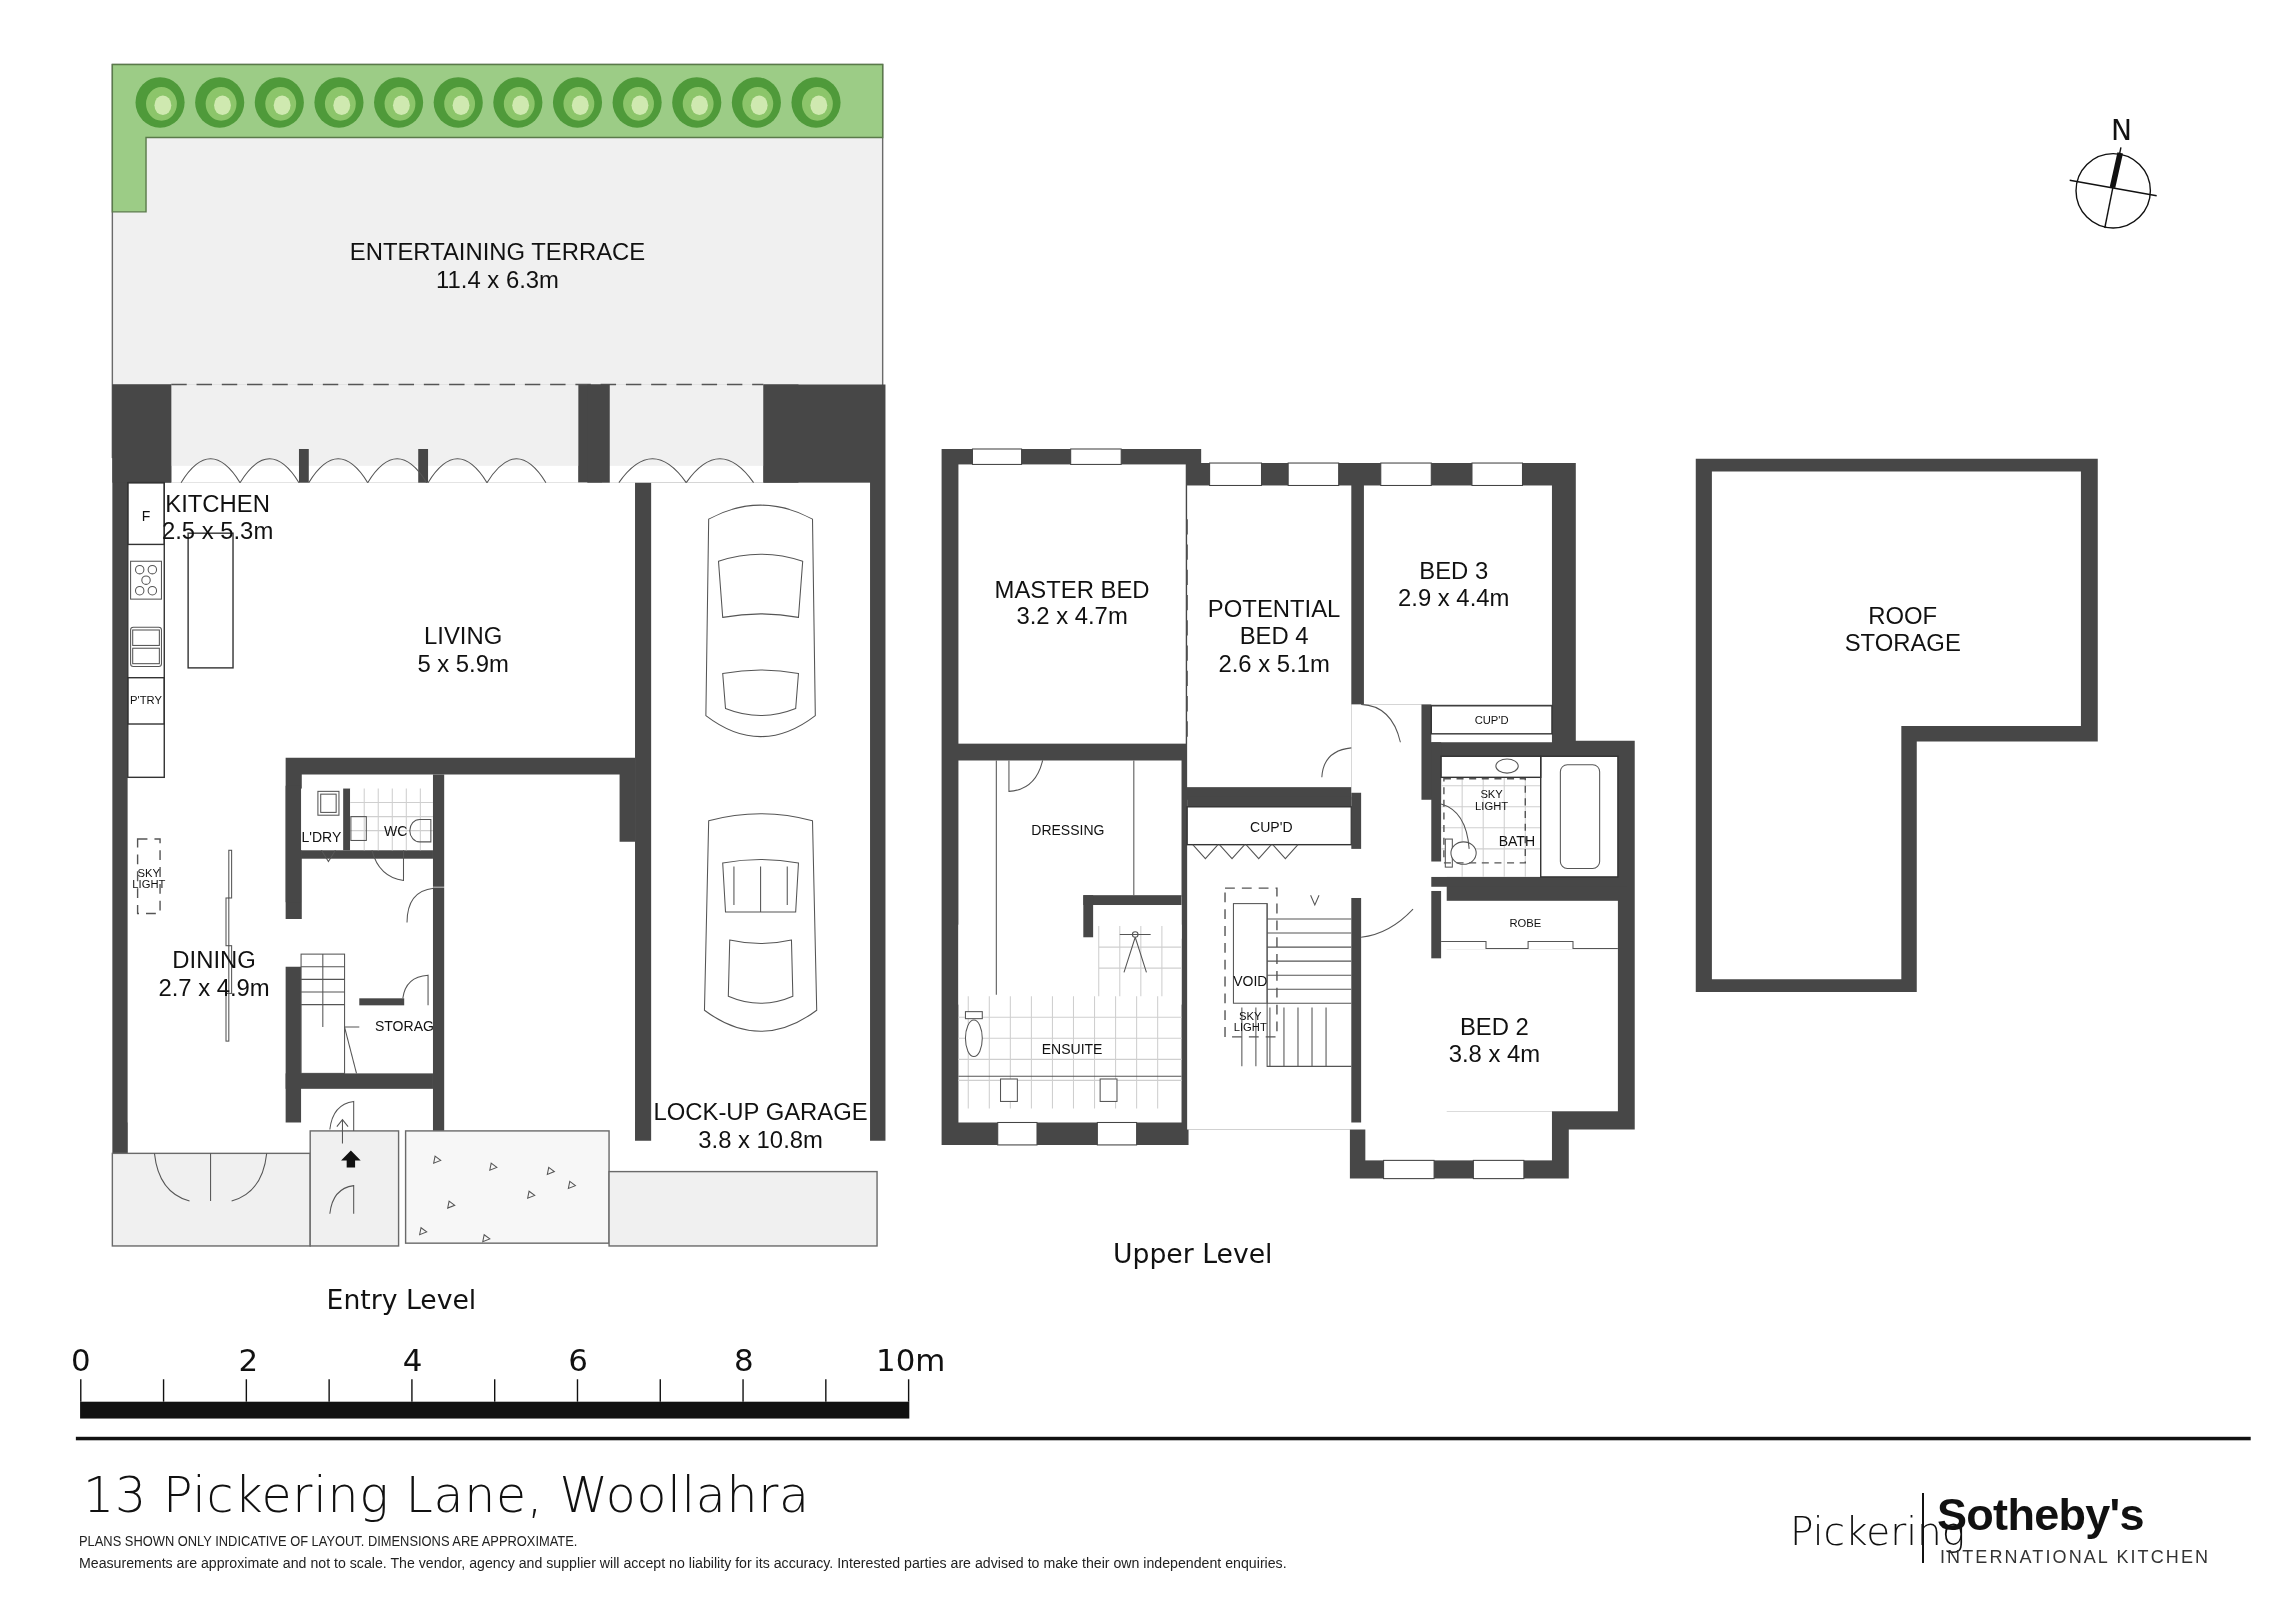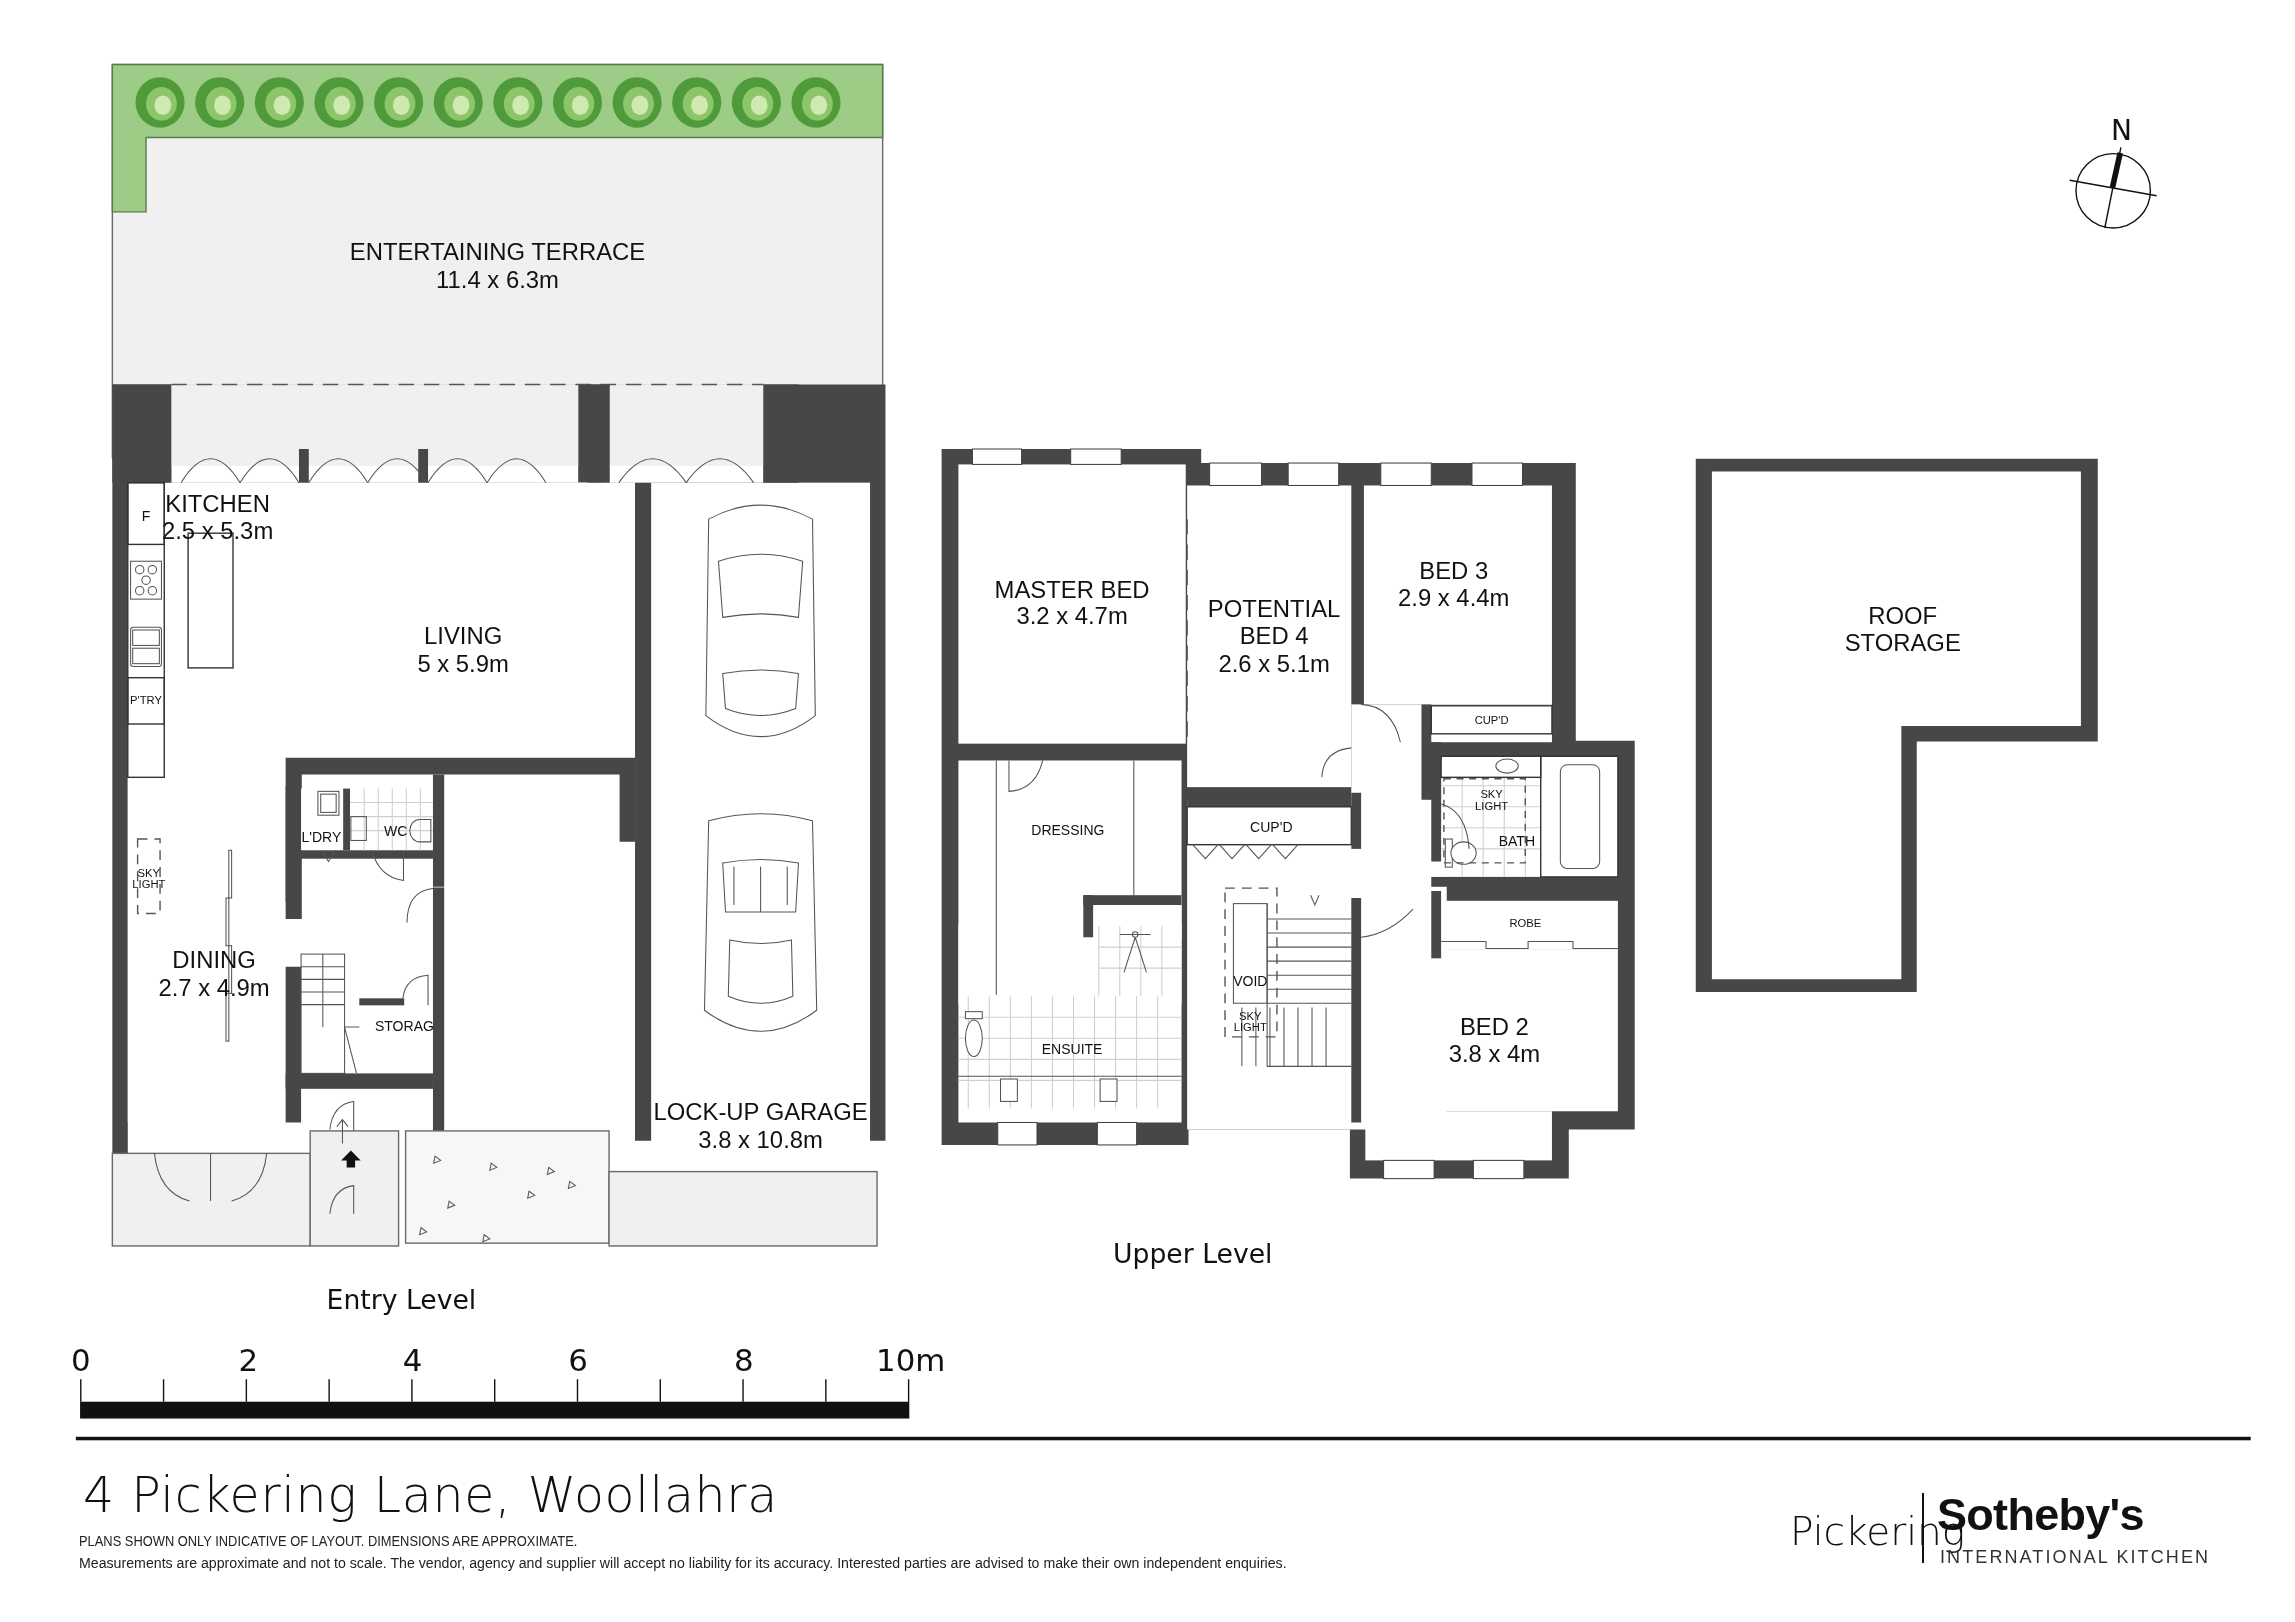--- a/index.html
+++ b/index.html
@@ -394,21 +394,21 @@
     <text class="scale-t" x="354" y="1954">2</text>
     <text class="scale-t" x="588" y="1954">4</text>
     <text class="scale-t" x="824" y="1954">6</text>
     <text class="scale-t" x="1060" y="1954">8</text>
     <text class="scale-t" x="1298" y="1954">10m</text>
   </g>
 
   <rect x="108" y="2048" width="3100" height="5" fill="#111"></rect>
 </svg>
 
-<div class="addr">4 Pickering Lane, Woollahra</div>
+<div class="addr">13 Pickering Lane, Woollahra</div>
 <div class="disc1">PLANS SHOWN ONLY INDICATIVE OF LAYOUT. DIMENSIONS ARE APPROXIMATE.</div>
 <div class="disc2">Measurements are approximate and not to scale. The vendor, agency and supplier will accept no liability for its accuracy. Interested parties are advised to make their own independent enquiries.</div>
 
 <div class="brand-office">Pickering</div>
 <div class="brand-sep"></div>
 <div class="brand-name">Sotheby's</div>
 <div class="brand-sub">INTERNATIONAL KITCHEN</div>
 
 
 </body></html>

